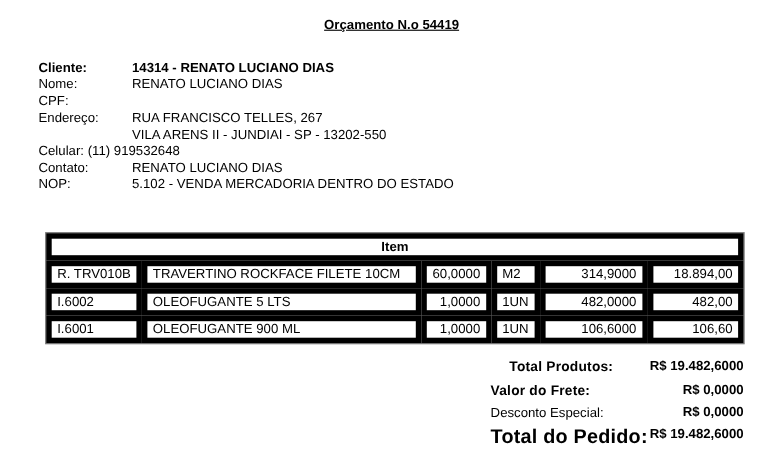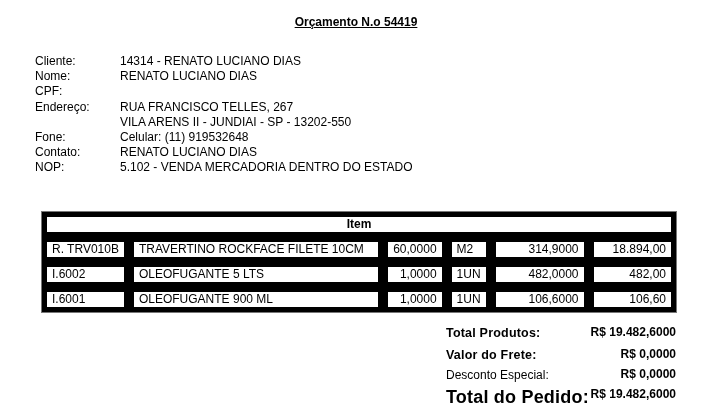--- a/index.html
+++ b/index.html
@@ -4,21 +4,21 @@
 <style>
   html, body { margin:0; padding:0; background:#ffffff; }
   body { width:712px; height:418px; position:relative; overflow:hidden;
          font-family:"Liberation Sans", sans-serif; color:#000; }
   .title { position:absolute; top:15px; left:0; width:712px; text-align:center;
            font-size:12px; font-weight:bold;text-decoration:underline; }
   .info { position:absolute; left:35px; top:54px; font-size:12px; line-height:15.2px; }
   .info-row { display:flex; height:15.2px; }
   .info-label { width:85px; }
   .info-value { }
-  .bold { font-weight:normal; }
+  .bold { font-weight:bold; }
 
   table.items { position:absolute; left:41px; top:211px; width:636px;
                 border-collapse:separate; border-spacing:0;
                 border:1px solid #777; font-size:12px; }
   table.items td, table.items th { border:5px solid #000000; padding:0 5px;
                 height:15px; line-height:15px; white-space:nowrap; }
   table.items th { font-weight:bold; text-align:center; }
   th.item-head { border-color:#777; }
   td.right { text-align:right; }
 
@@ -47,21 +47,20 @@
   </div>
   <div class="info-row">
     <span class="info-label">Endereço:</span>
     <span class="info-value">RUA FRANCISCO TELLES, 267</span>
   </div>
   <div class="info-row">
     <span class="info-label"></span>
     <span class="info-value">VILA ARENS II - JUNDIAI - SP - 13202-550</span>
   </div>
   <div class="info-row">
-    <span class="info-label">Fone:</span>
     <span class="info-value">Celular: (11) 919532648</span>
   </div>
   <div class="info-row">
     <span class="info-label">Contato:</span>
     <span class="info-value">RENATO LUCIANO DIAS</span>
   </div>
   <div class="info-row">
     <span class="info-label">NOP:</span>
     <span class="info-value">5.102 - VENDA MERCADORIA DENTRO DO ESTADO</span>
   </div>
@@ -102,21 +101,21 @@
     <td class="right">1,0000</td>
     <td>1UN</td>
     <td class="right">106,6000</td>
     <td class="right">106,60</td>
   </tr>
 </tbody>
   </table>
 
 <div class="totals">
   <div class="tot-row" style="position:absolute; top:3px;">
-    <span class="tot-label fat" style="font-size:12.5px; top:0;">Total Produtos:</span>
+    <span class="tot-label fat" style="font-size:12.5px; top:0;margin-left:17px;">Total Produtos:</span>
     <span class="tot-value" style="top:-1px;">R$ 19.482,6000</span>
   </div>
   <div class="tot-row" style="position:absolute; top:25px;">
     <span class="tot-label fat" style="font-size:12.5px; top:0;">Valor do Frete:</span>
     <span class="tot-value" style="top:-1px;">R$ 0,0000</span>
   </div>
   <div class="tot-row" style="position:absolute; top:45px;">
     <span class="tot-label" style="top:0;">Desconto Especial:</span>
     <span class="tot-value" style="top:-1px;">R$ 0,0000</span>
   </div>

